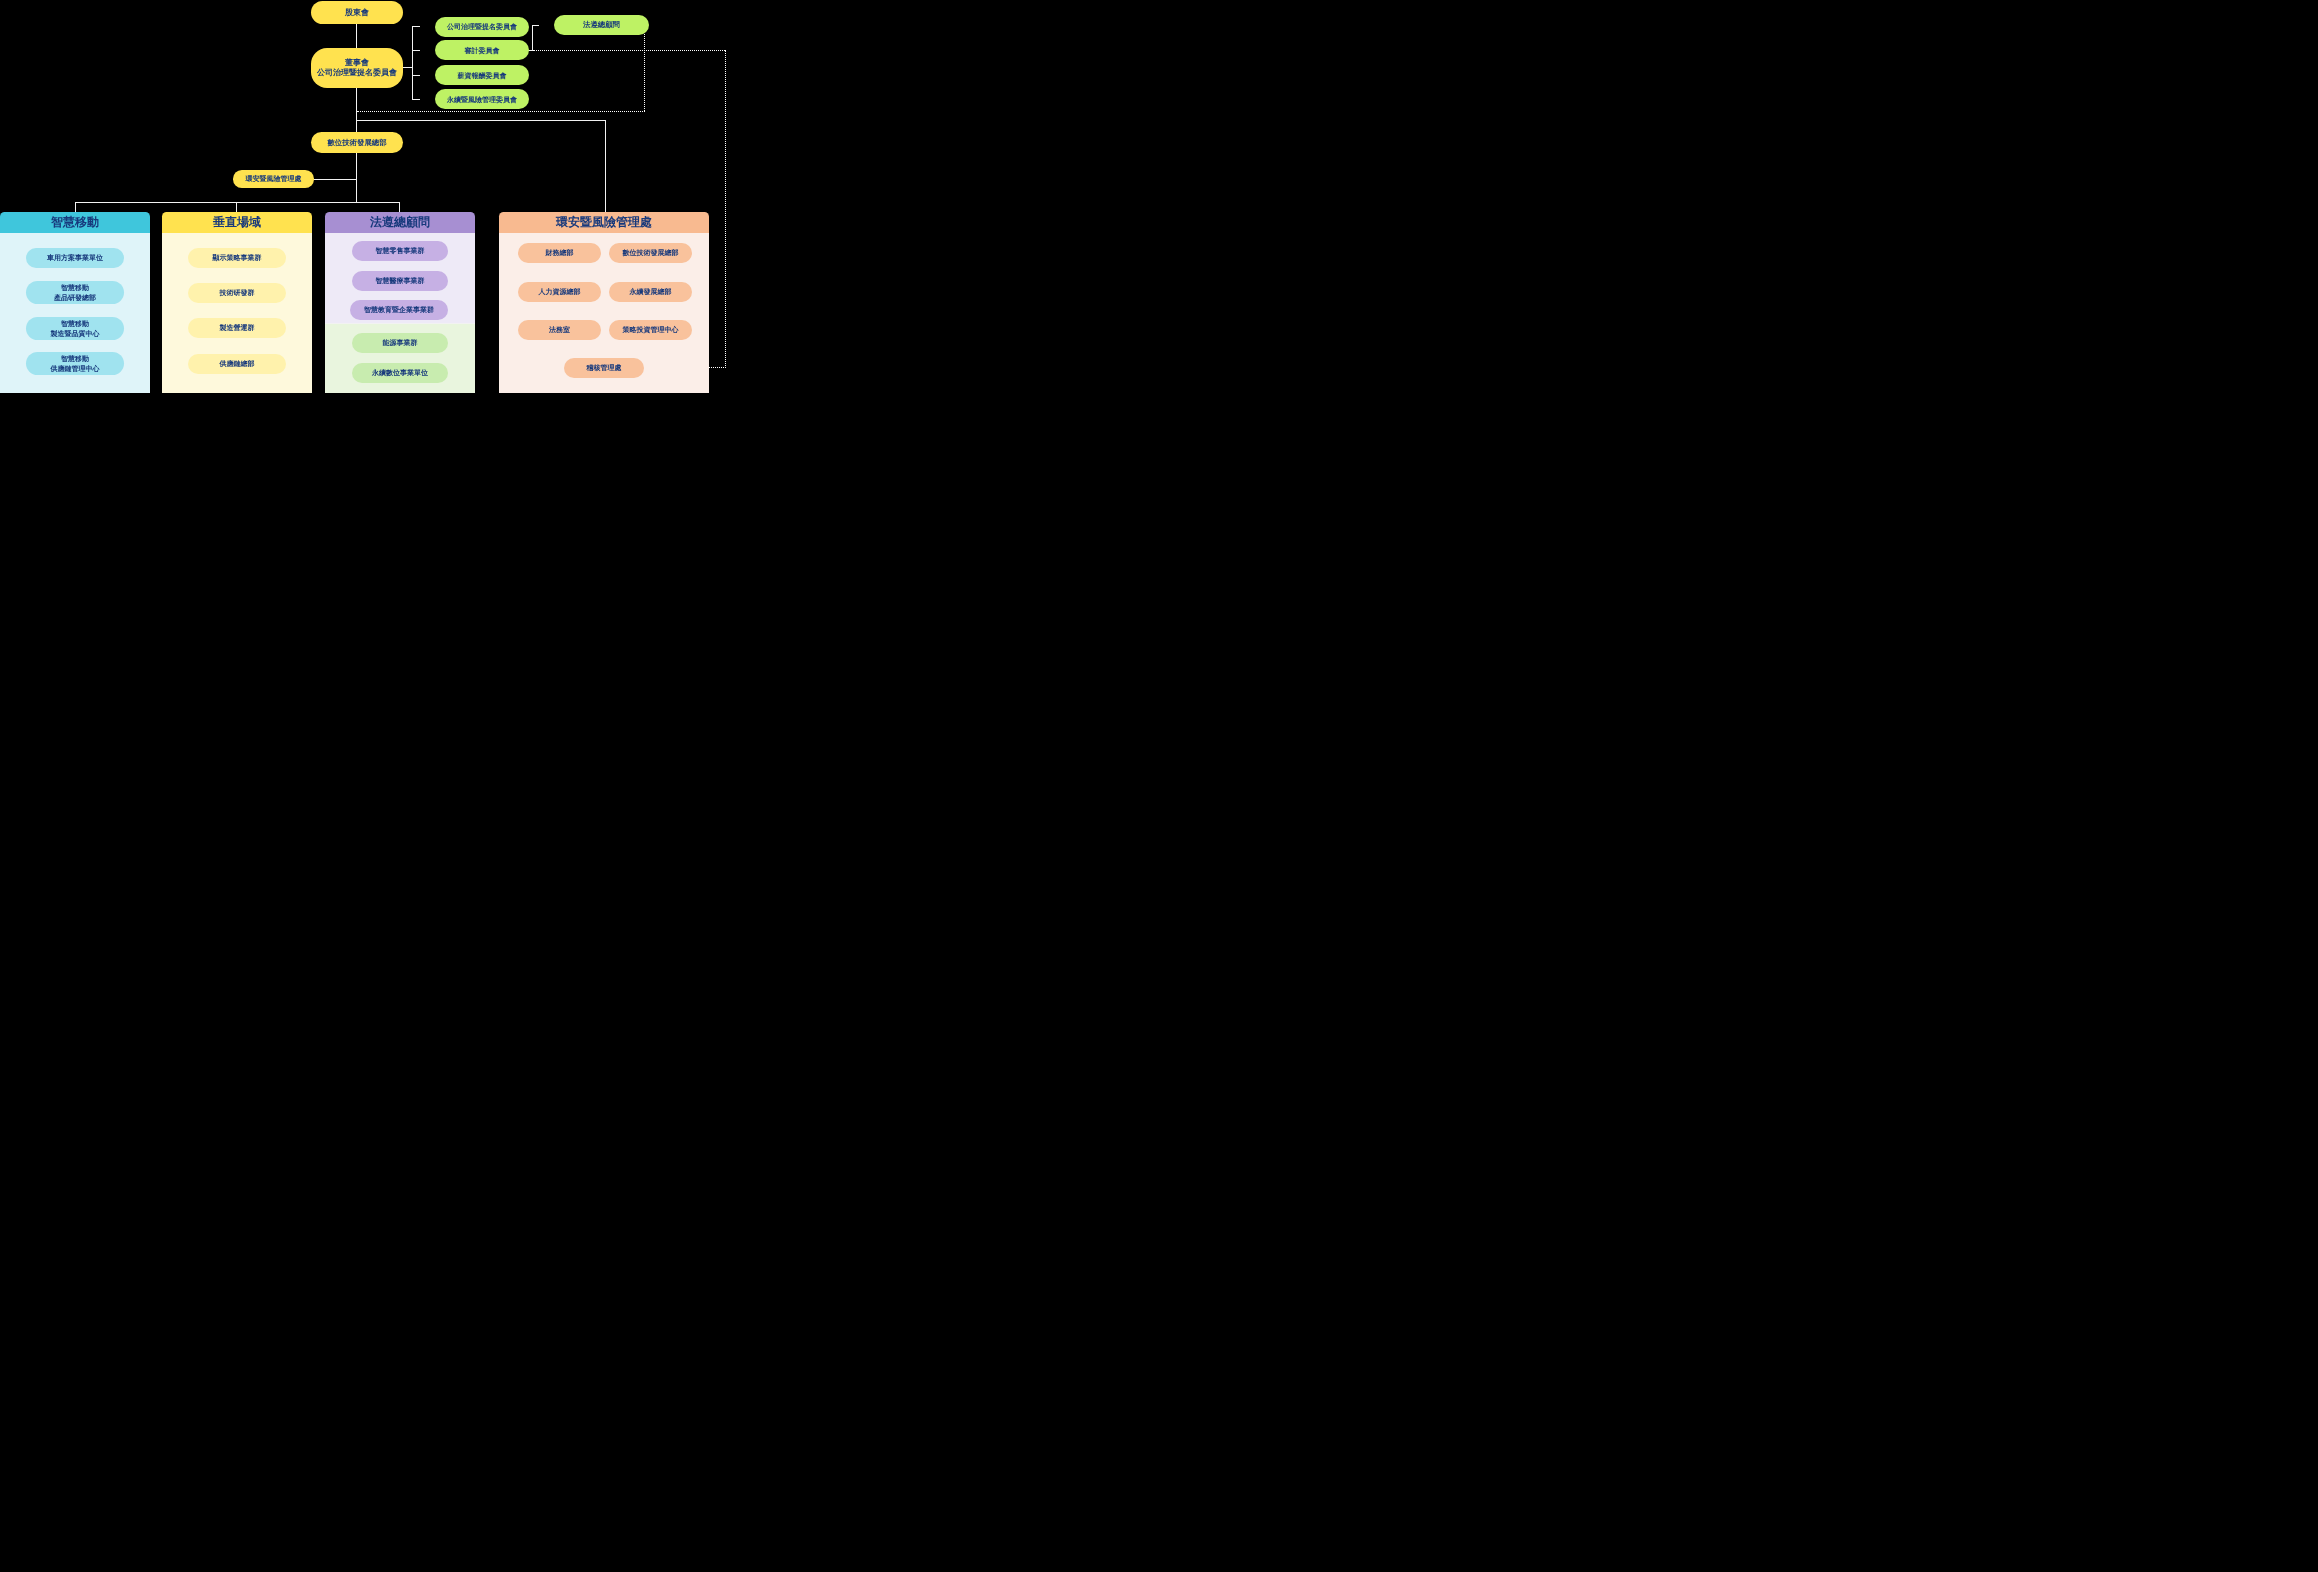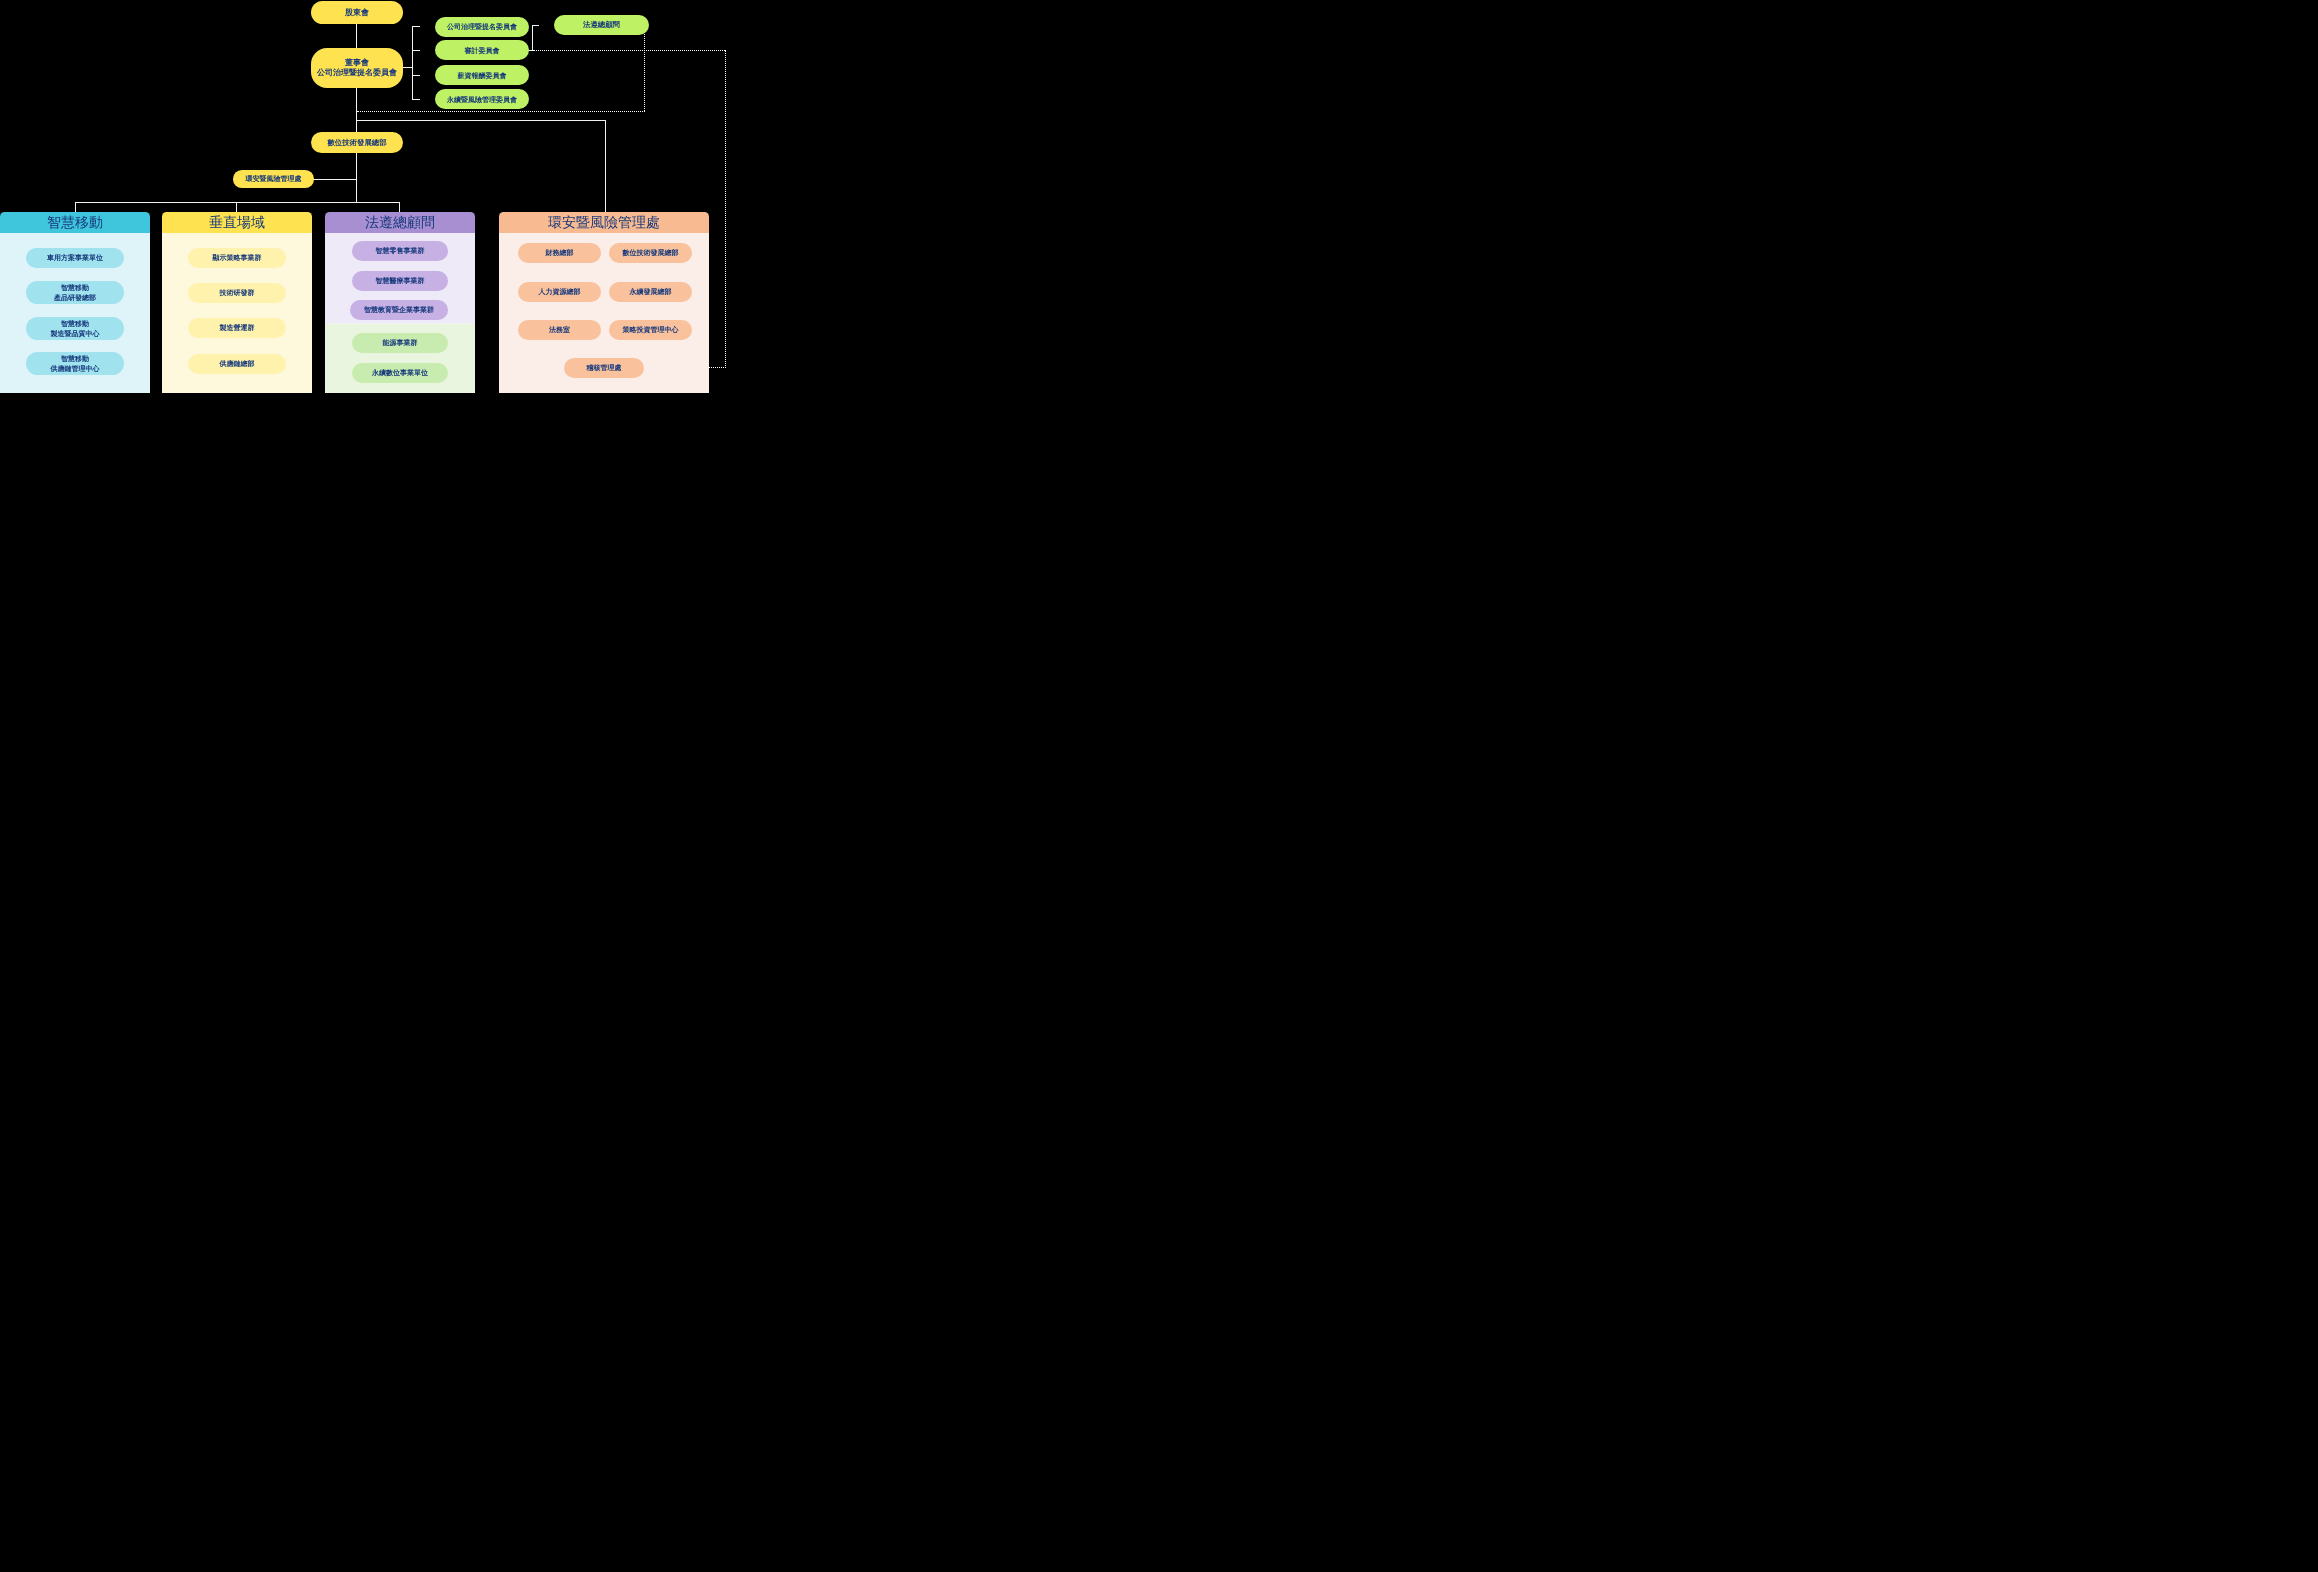--- a/index.html
+++ b/index.html
@@ -13,21 +13,21 @@
   }
   .yellow { background:#FFE24F; }
   .blue   { background:#bef264;margin-left:15px; }
 
   .line     { position:absolute; background:#F2F2F2; }
   .dotted-h { position:absolute; height:0; border-top:0.9px dotted #FFFFFF; }
   .dotted-v { position:absolute; width:0;  border-left:0.9px dotted #FFFFFF; }
 
   .col-header {
     position:absolute; display:flex; align-items:center; justify-content:center;
-    font-weight:normal; font-size:14px; color:#17397C; border-radius:4.6px 4.6px 0 0;text-align:center;
+    font-weight:bold; font-size:12px; color:#17397C; border-radius:4.6px 4.6px 0 0;text-align:center;
   }
   .col-body { position:absolute; }
   .pill {
     position:absolute; display:flex; align-items:center; justify-content:center;
     text-align:center; font-weight:bold; font-size:7px; color:#17397C;
     border-radius:12px; white-space:pre-line; line-height:1.3;
   }
 </style>
 </head>
 <body>

